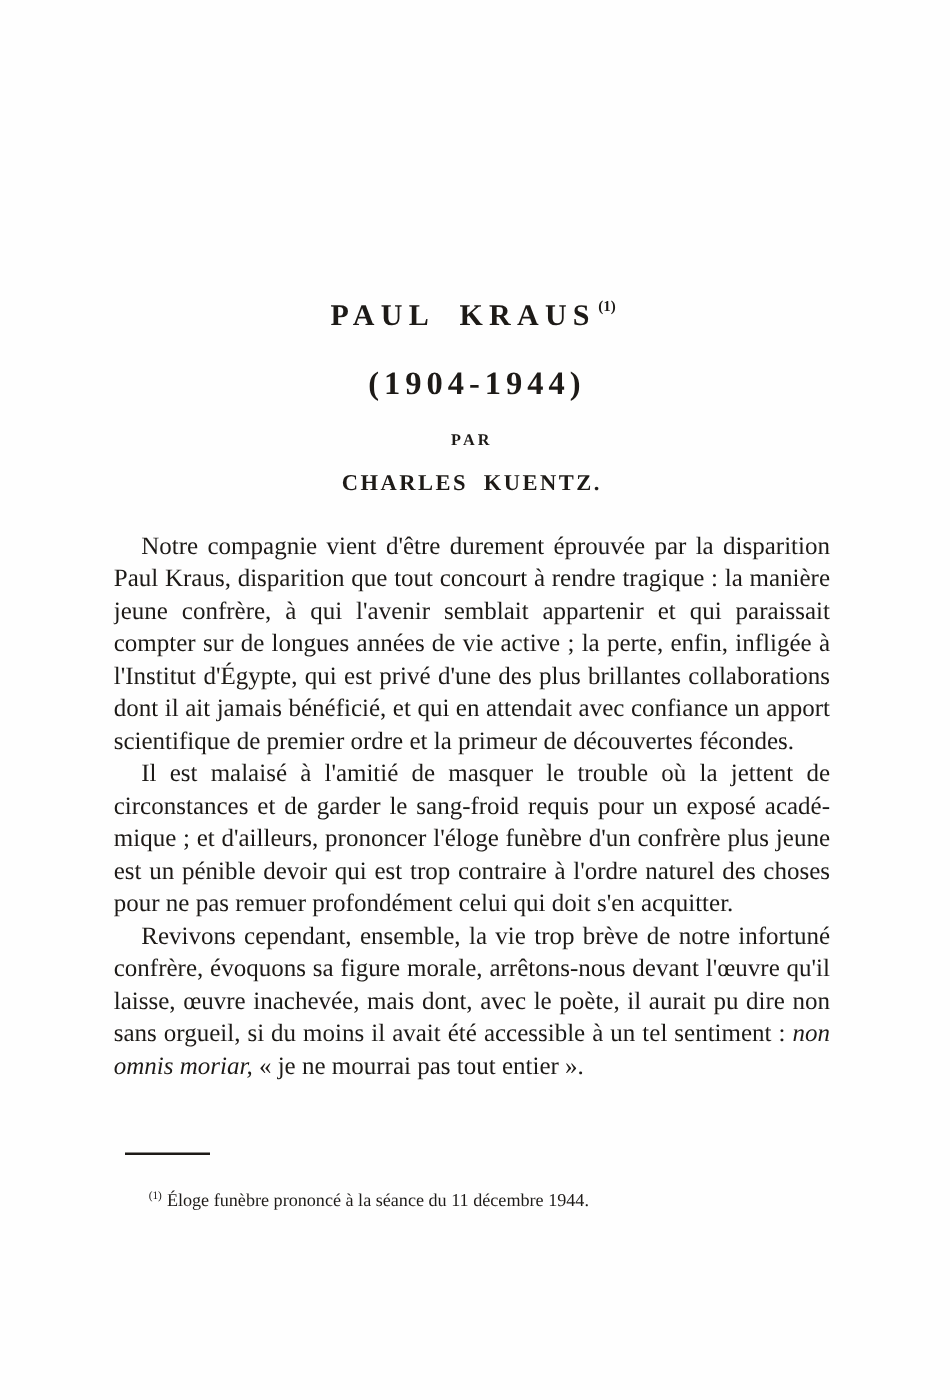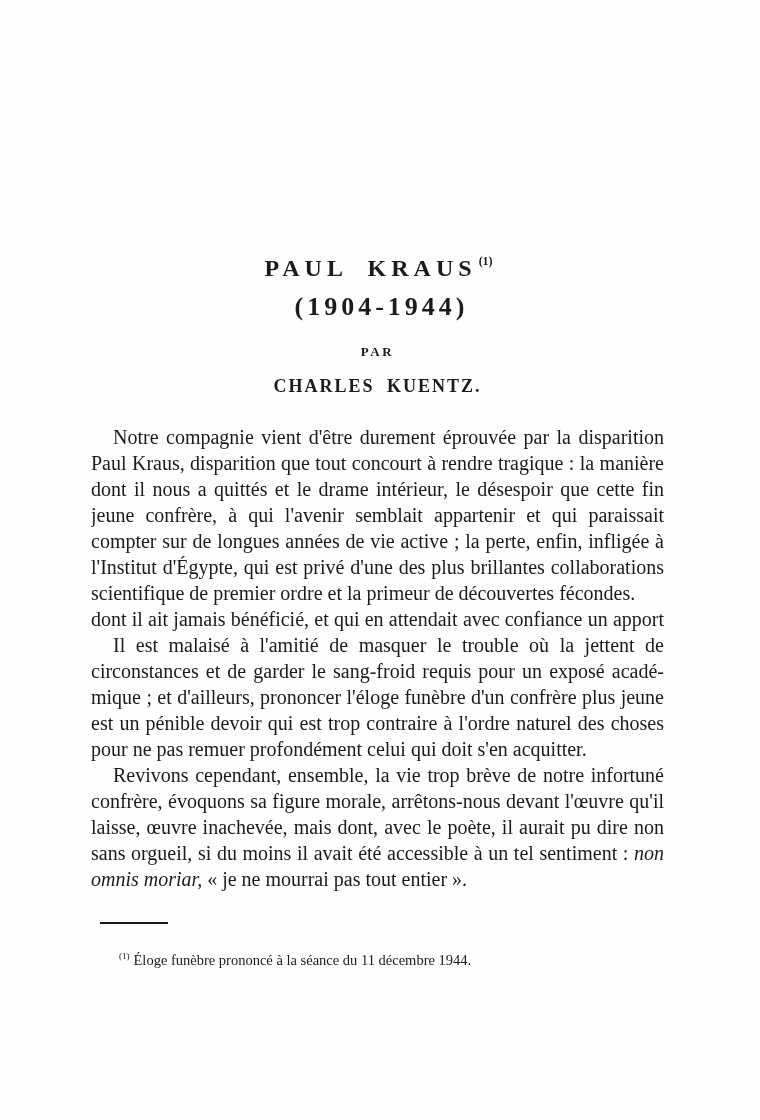--- a/index.html
+++ b/index.html
@@ -31,21 +31,20 @@
   .doc-title {
     position: absolute;
     top: 240px;
     left: 0;
     width: 100%;
     font-size: 24px;
     font-weight: bold;
     letter-spacing: 5px;
     word-spacing: 10px;
     white-space: nowrap;
-    margin-top: 15px;
   }
   .title-sup {
     font-size: 12px;
     letter-spacing: 0;
     vertical-align: super;
     position: relative;
     top: -2px;
     left: 2px;
   }
   .doc-dates {
@@ -127,26 +126,25 @@
     <h1 class="doc-title"><span>PAUL KRAUS</span><sup class="title-sup">(1)</sup></h1>
     <div class="doc-dates">(1904-1944)</div>
     <div class="doc-par">PAR</div>
     <div class="doc-author">CHARLES KUENTZ.</div>
   </header>
 
   <main class="doc-body">
       <div class="para">
         <div class="line first"><span>Notre compagnie vient d'être durement éprouvée par la disparition de</span></div>
         <div class="line"><span>Paul Kraus, disparition que tout concourt à rendre tragique : la manière</span></div>
-        <div class="line"><span>dont il nous a quittés et le drame intérieur, le désespoir que cette fin</span></div>
         <div class="line"><span>jeune confrère, à qui l'avenir semblait appartenir et qui paraissait pouvoir</span></div>
         <div class="line"><span>compter sur de longues années de vie active ; la perte, enfin, infligée à</span></div>
         <div class="line"><span>l'Institut d'Égypte, qui est privé d'une des plus brillantes collaborations</span></div>
+        <div class="line"><span>dont il ait jamais bénéficié, et qui en attendait avec confiance un apport</span></div>
         <div class="line last"><span>scientifique de premier ordre et la primeur de découvertes fécondes.</span></div>
-        <div class="line"><span>dont il ait jamais bénéficié, et qui en attendait avec confiance un apport</span></div>
       </div>
       <div class="para">
         <div class="line first"><span>Il est malaisé à l'amitié de masquer le trouble où la jettent de pareilles</span></div>
         <div class="line"><span>circonstances et de garder le sang-froid requis pour un exposé acadé-</span></div>
         <div class="line"><span>mique ; et d'ailleurs, prononcer l'éloge funèbre d'un confrère plus jeune</span></div>
         <div class="line"><span>est un pénible devoir qui est trop contraire à l'ordre naturel des choses</span></div>
         <div class="line last"><span>pour ne pas remuer profondément celui qui doit s'en acquitter.</span></div>
       </div>
       <div class="para">
         <div class="line first"><span>Revivons cependant, ensemble, la vie trop brève de notre infortuné</span></div>

